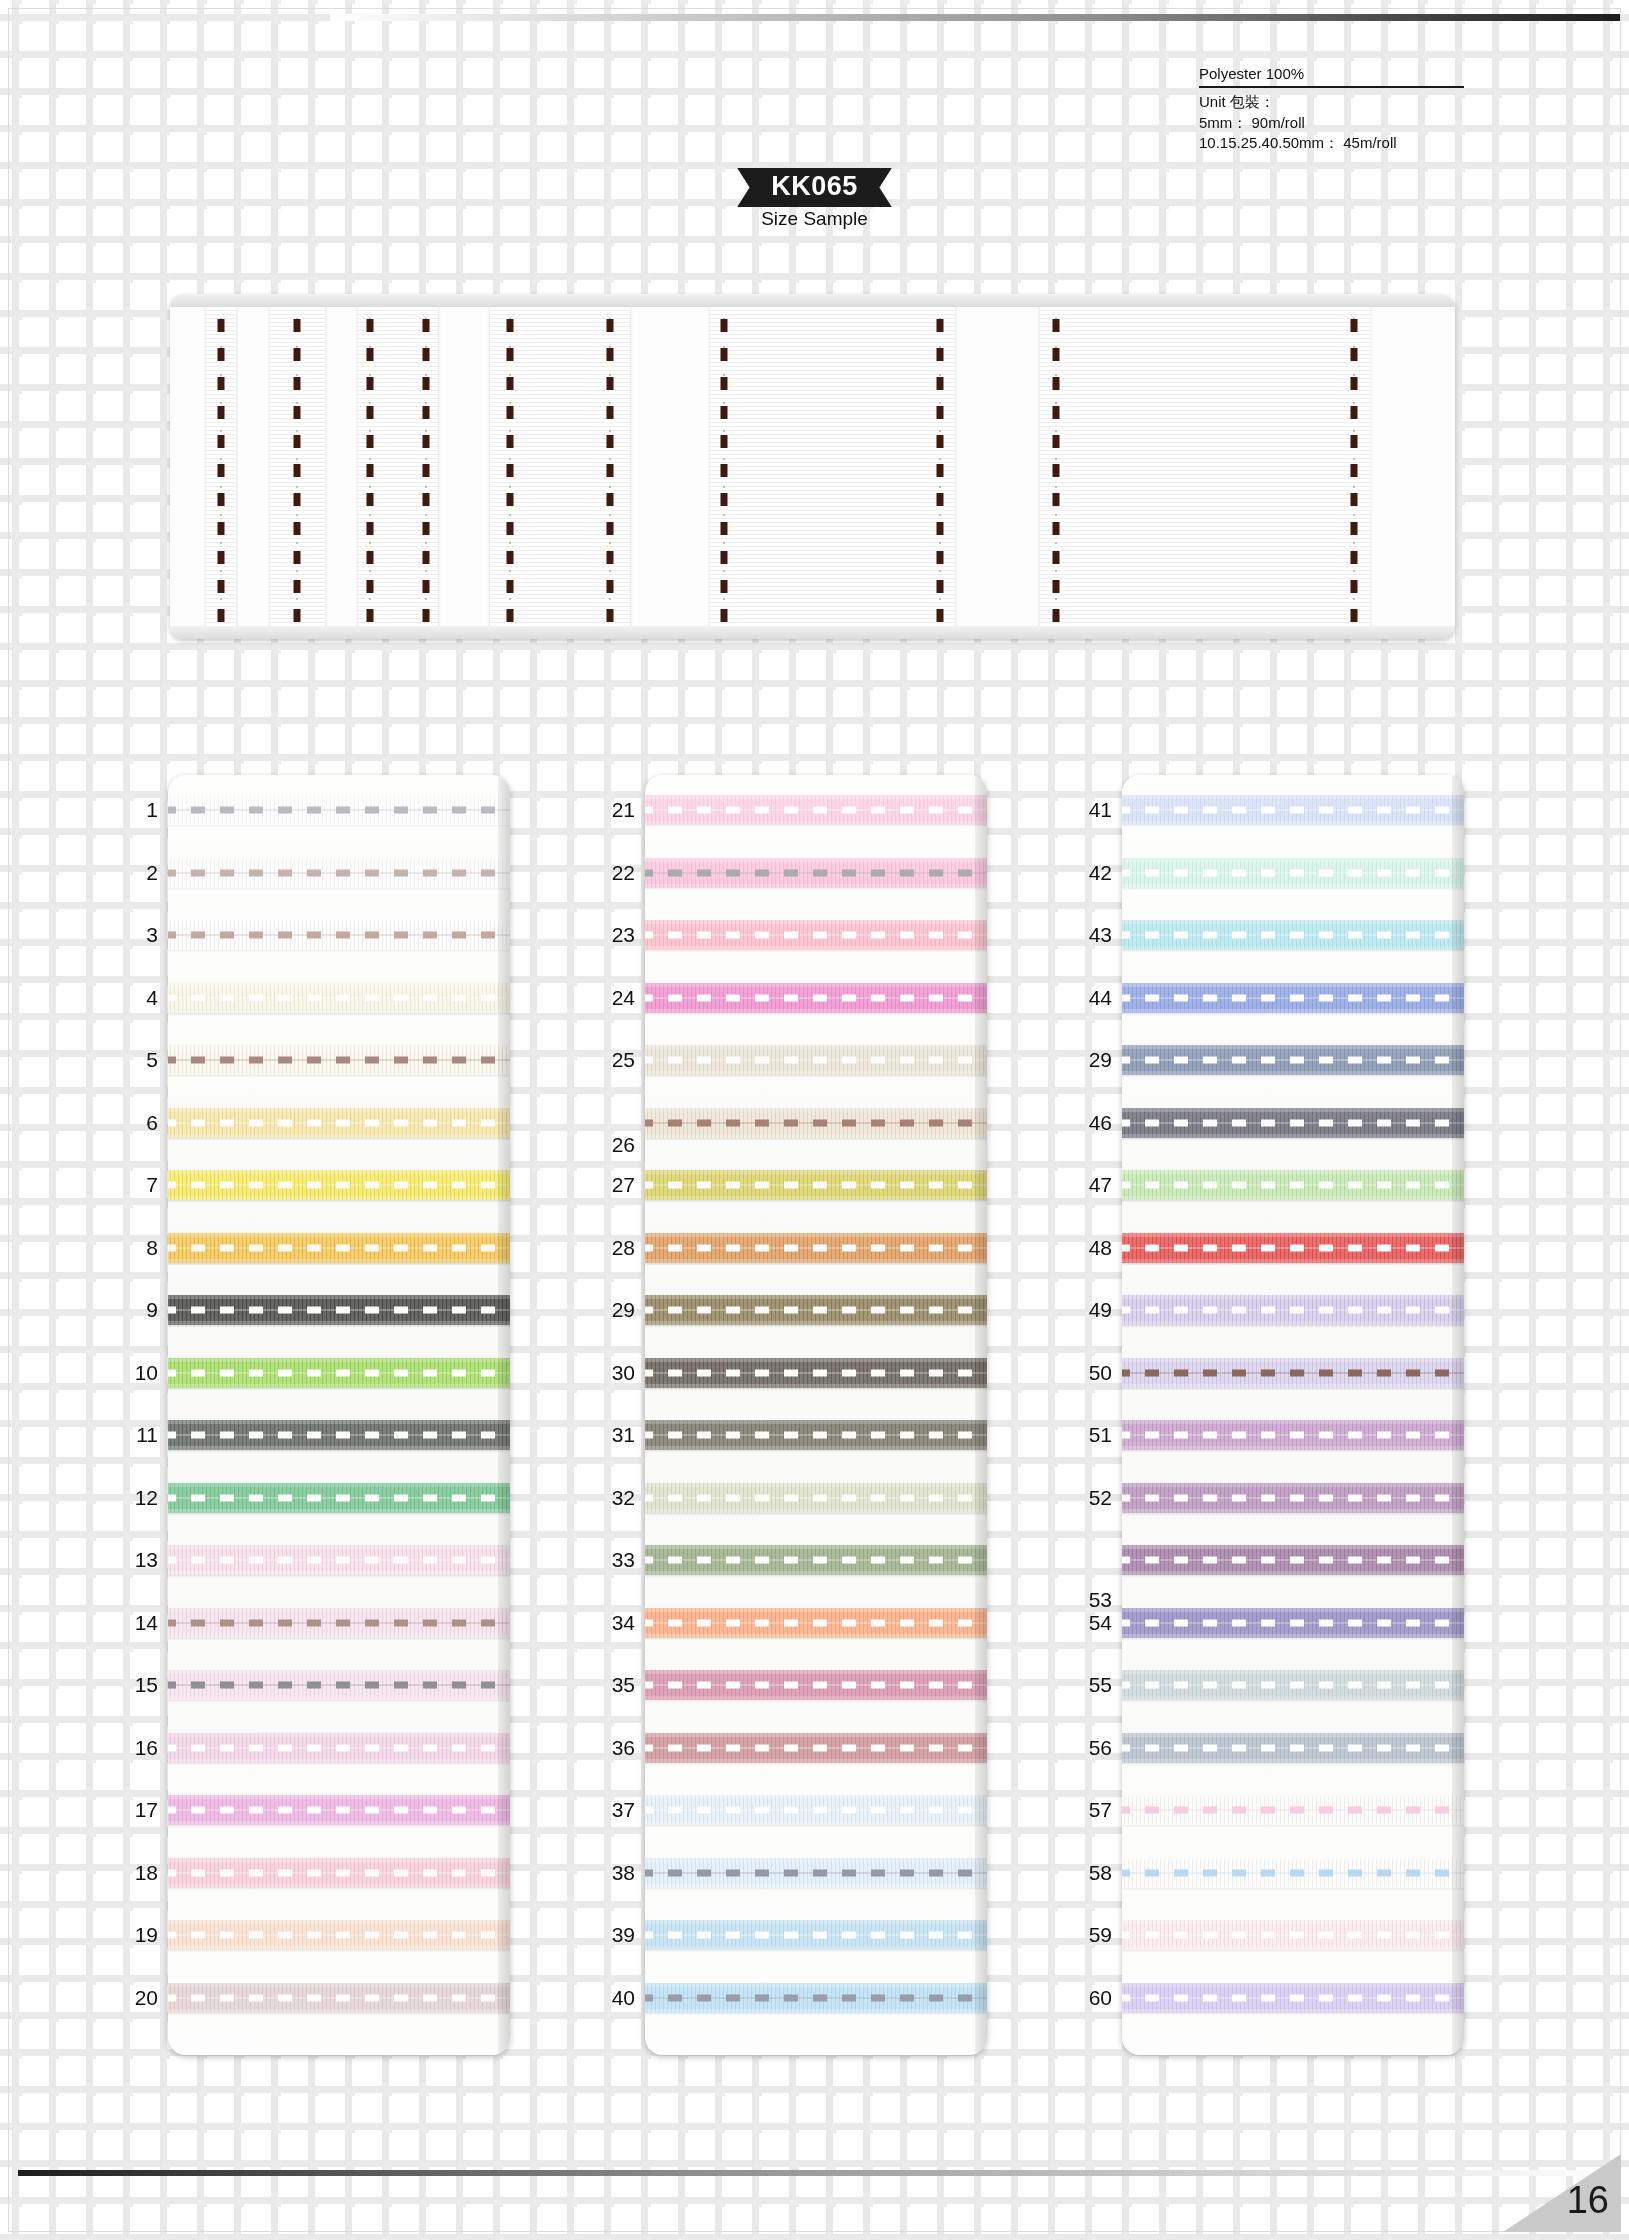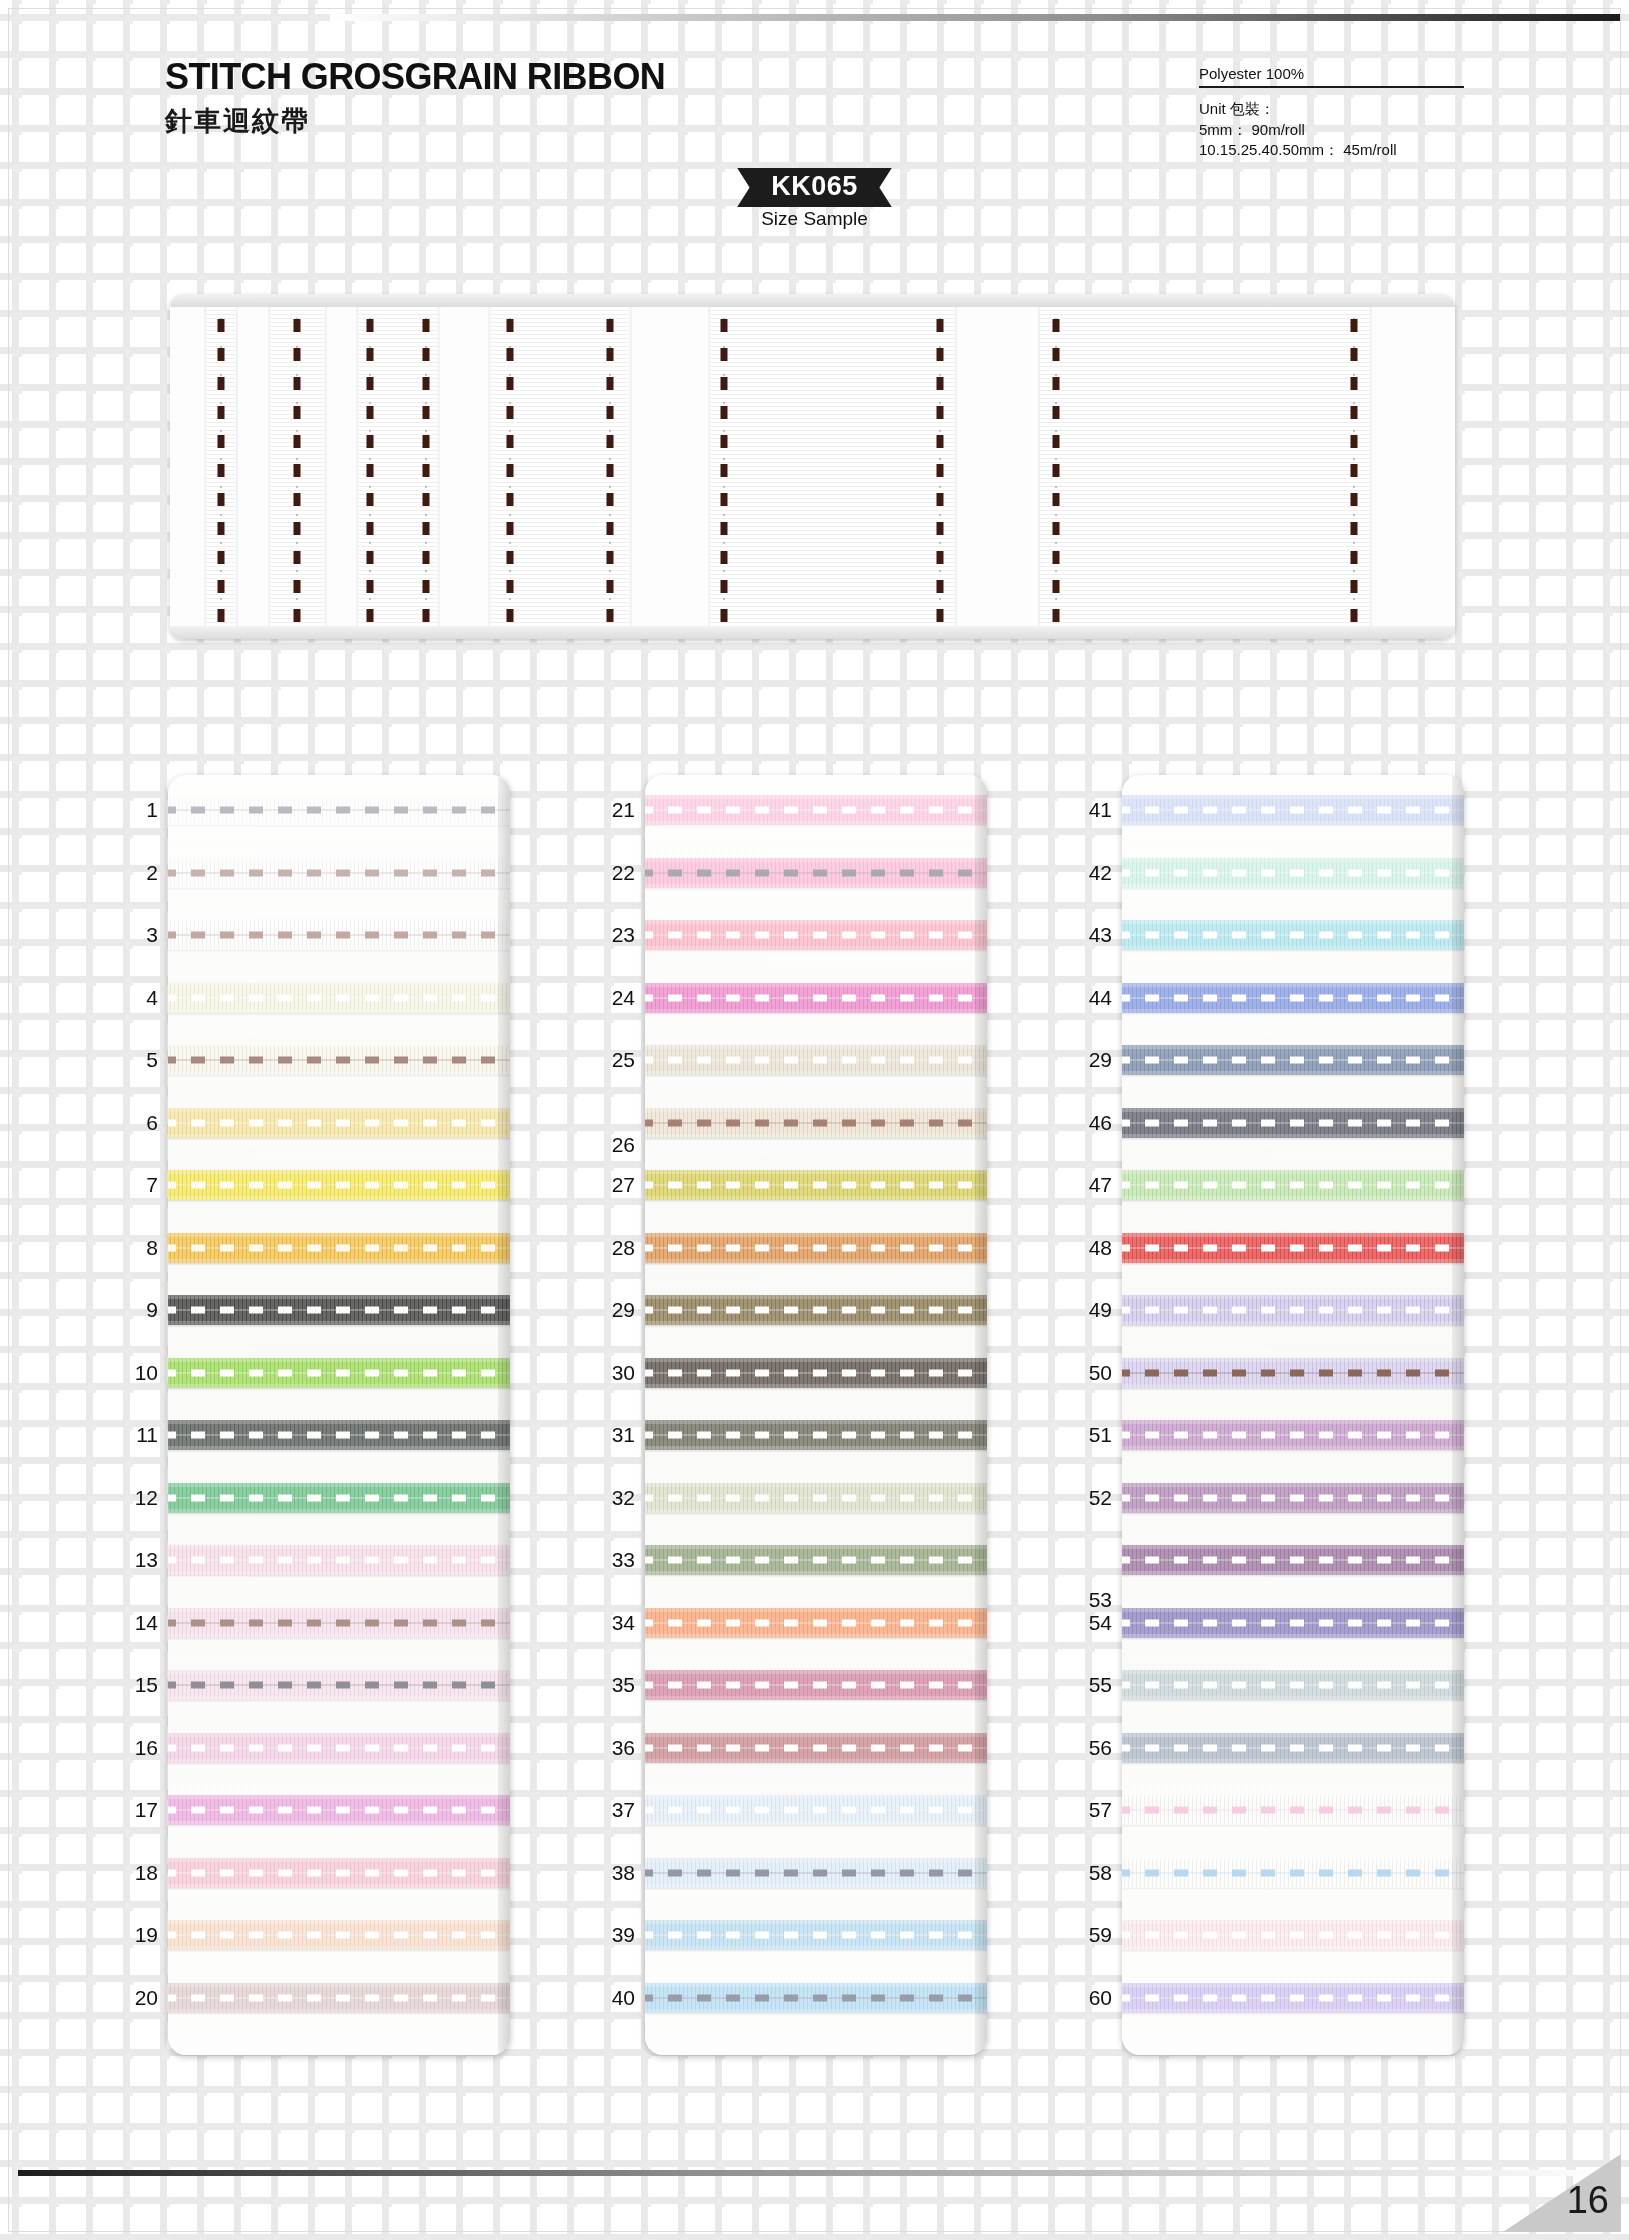--- a/index.html
+++ b/index.html
@@ -85,21 +85,21 @@
     right: 165px;
     top: 64px;
     width: 265px;
     font-size: 15px;
     color: #111;
     line-height: 1.35;
   }
   .spec .material {
     border-bottom: 2px solid #1a1a1a;
     padding-bottom: 2px;
-    margin-bottom: 11px;
+    margin-bottom: 4px;
     display: block;
   }
   .spec .line { display: block; white-space: nowrap; }
 
   
   .banner-wrap {
     position: absolute;
     left: 0; right: 0;
     top: 168px;
     text-align: center;
@@ -374,24 +374,20 @@
   }
 </style>
 </head>
 <body>
 
 <div id="page">
   <div class="dots-layer"></div>
   <div class="page-frame"></div>
   <div class="top-rule"></div>
 
-  <div class="header">
-    <div class="title-en">STITCH GROSGRAIN RIBBON</div>
-    <div class="title-zh">針車迴紋帶</div>
-  </div>
 
   <div class="spec">
     <span class="material">Polyester 100%</span>
     <span class="line">Unit 包裝：</span>
     <span class="line">5mm： 90m/roll</span>
     <span class="line">10.15.25.40.50mm： 45m/roll</span>
   </div>
 
   <div class="banner-wrap">
     <span class="banner">KK065</span>

